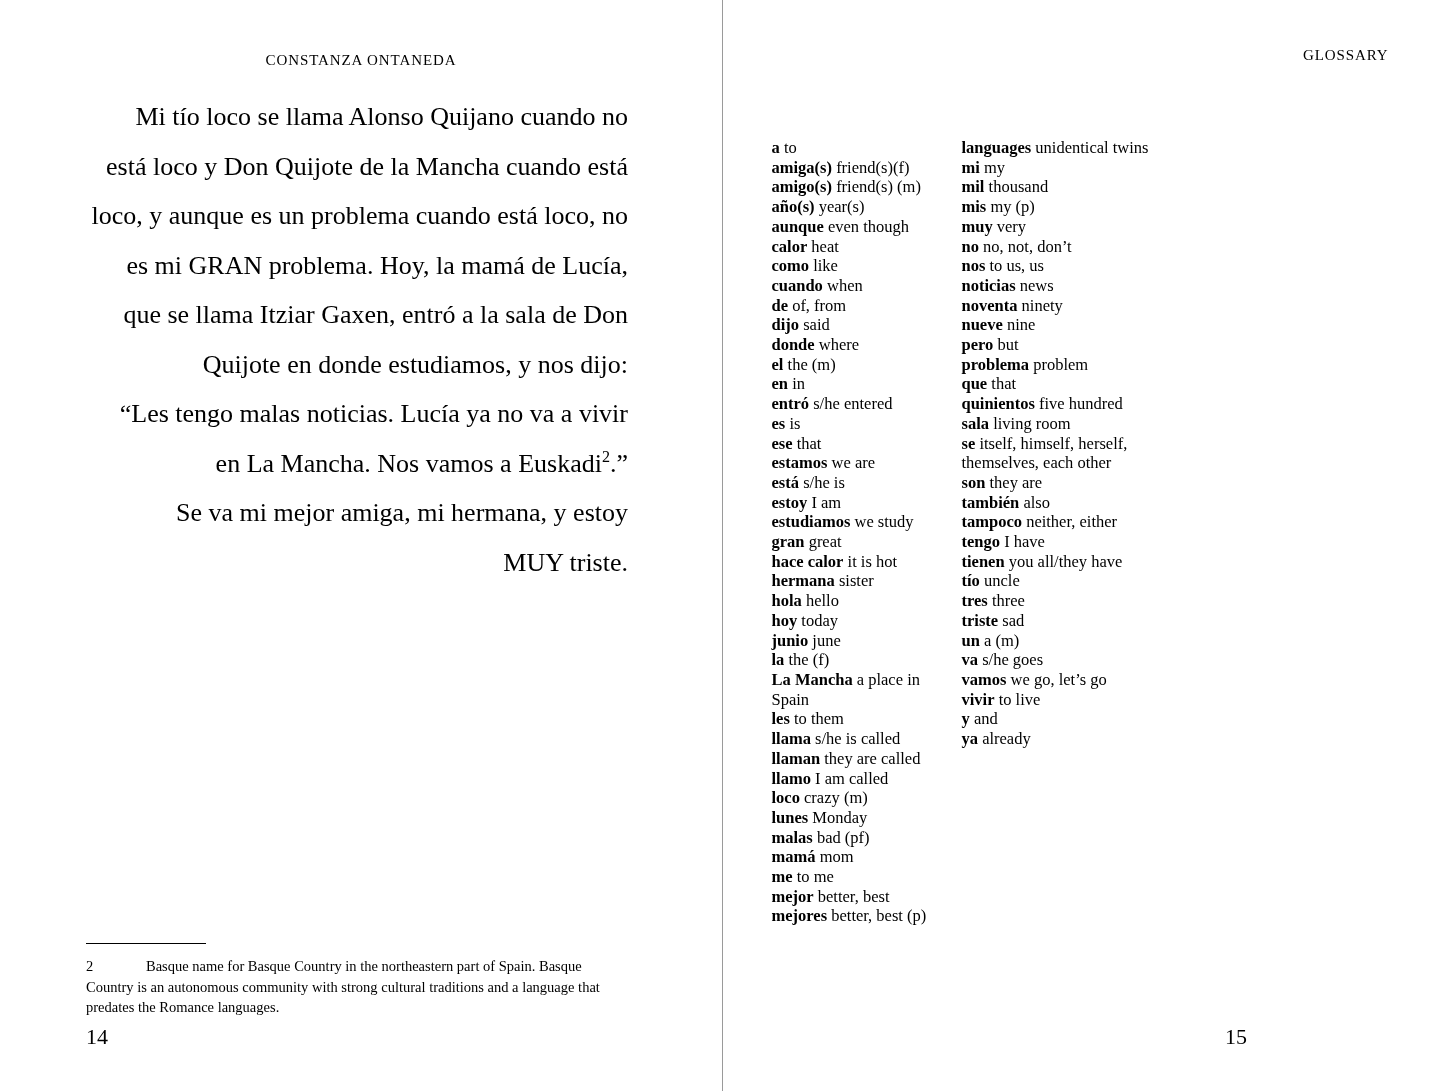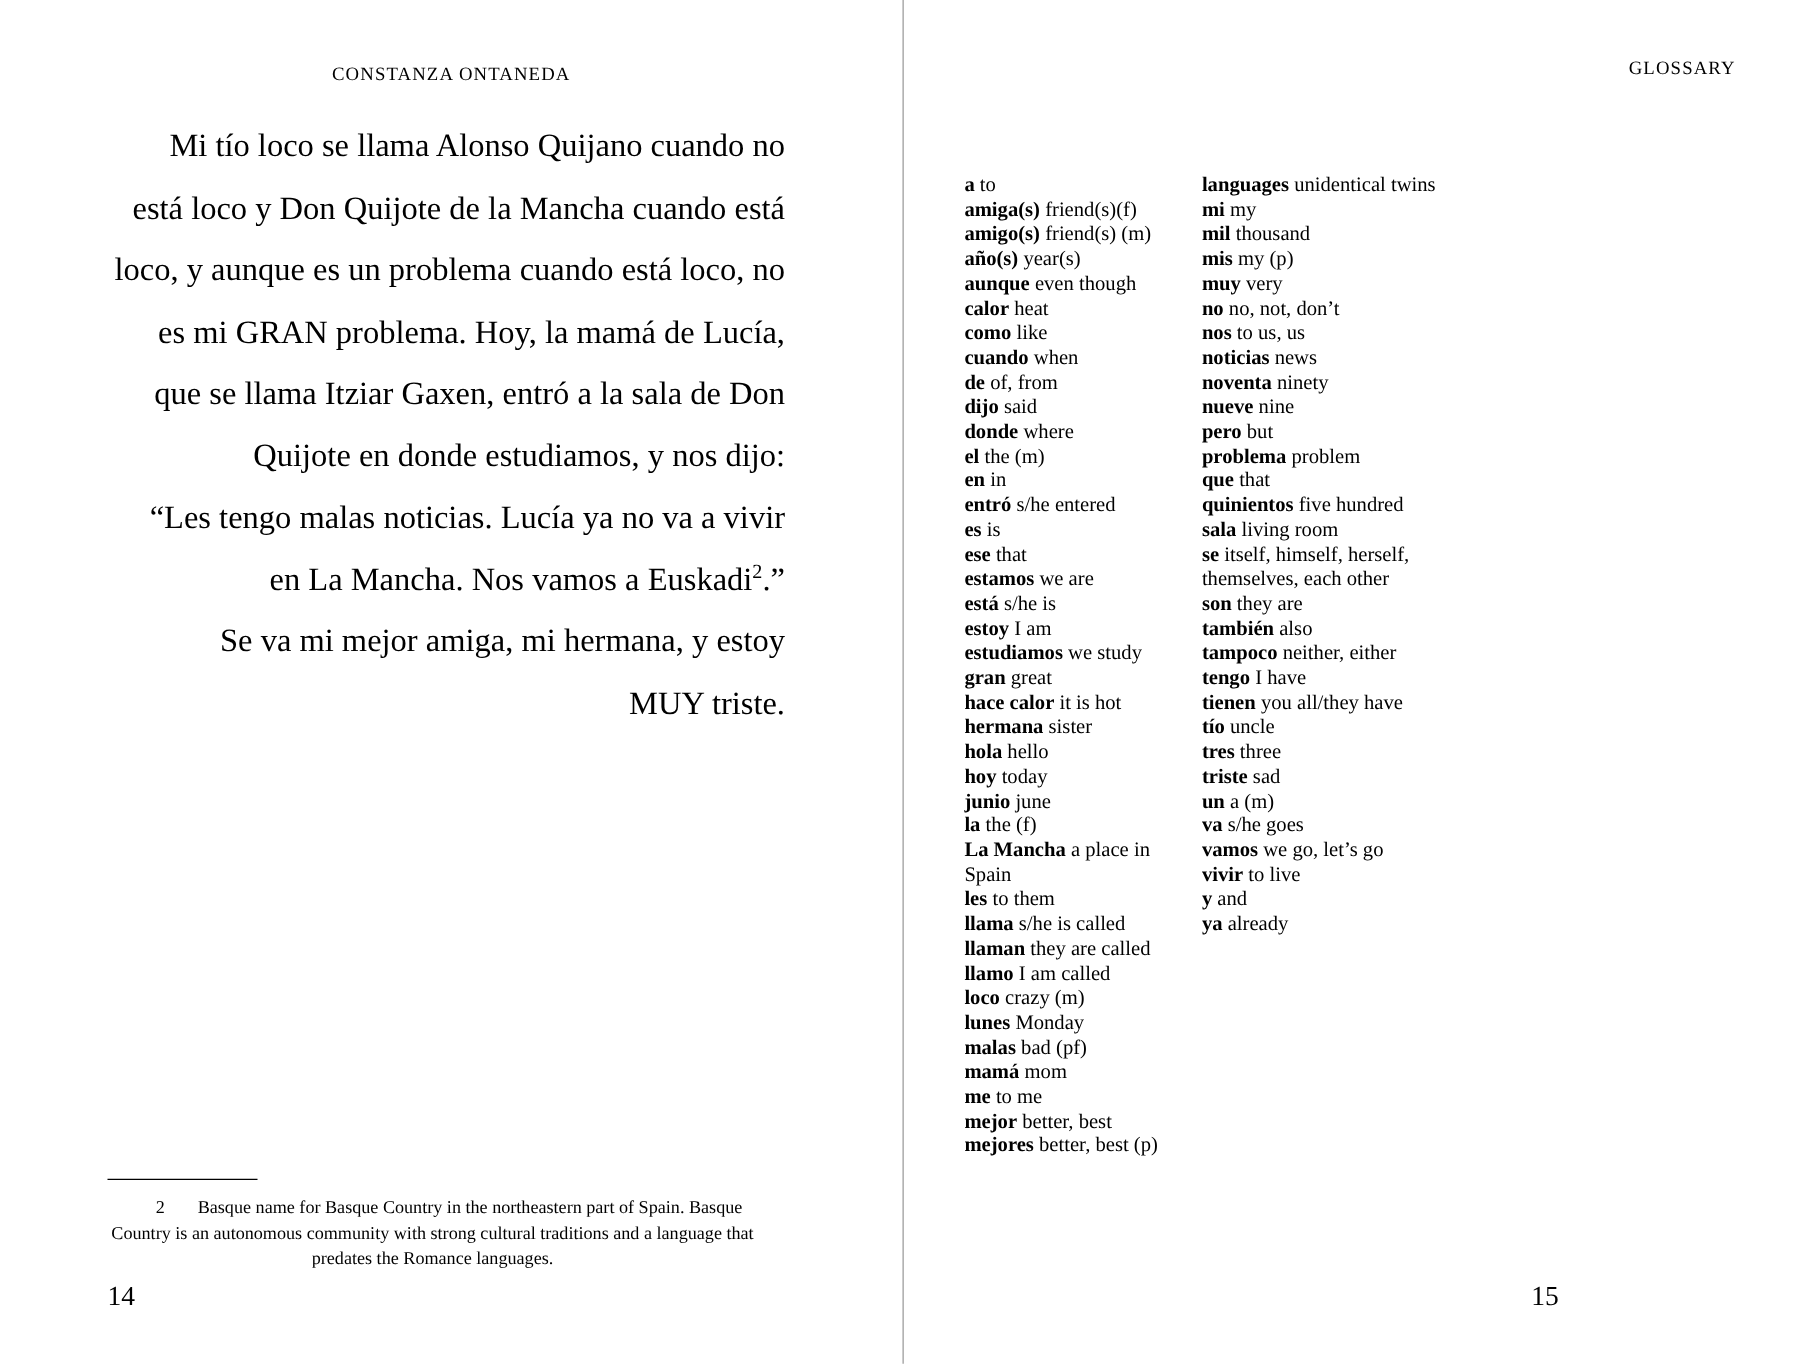--- a/index.html
+++ b/index.html
@@ -77,21 +77,20 @@
     height: 1px;
     background: #000;
   }
   .footnote {
     position: absolute;
     left: 86px;
     top: 956px;
     width: 520px;
     font-size: 14.5px;
     line-height: 20.5px;
-    text-align: center;
   }
   .footnote .fn-num {
     display: inline-block;
     width: 60px;
   }
   .folio {
     position: absolute;
     bottom: 41px;
     font-size: 22px;
   }

